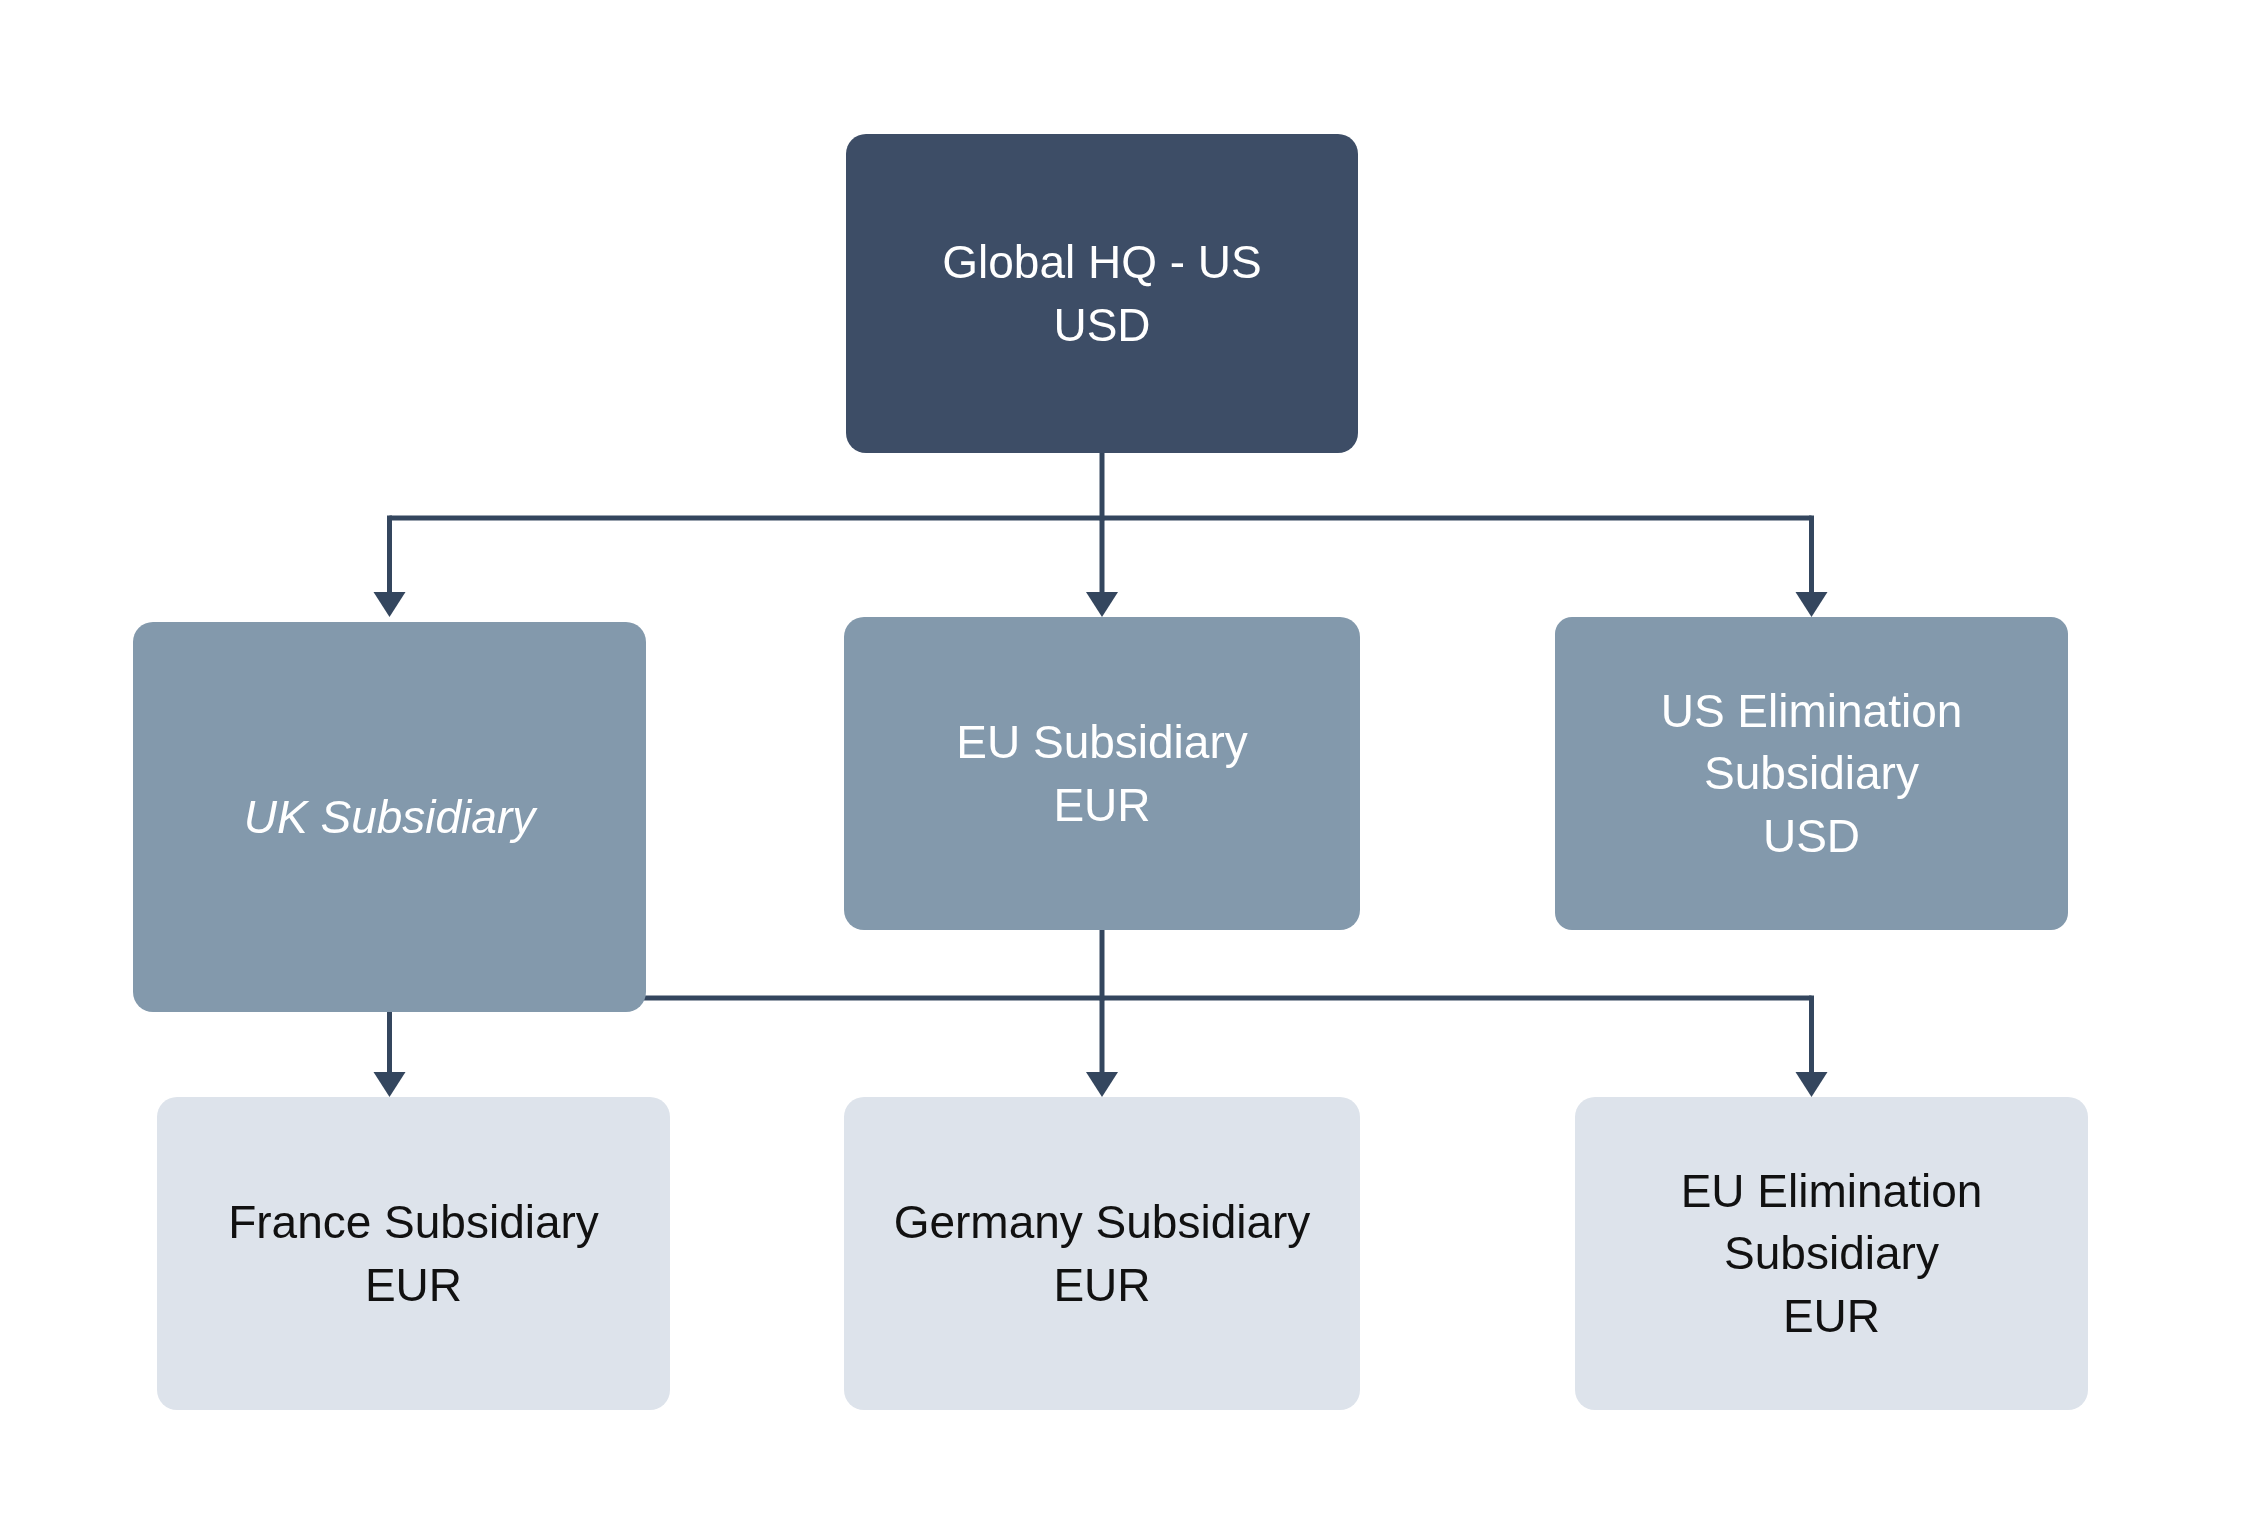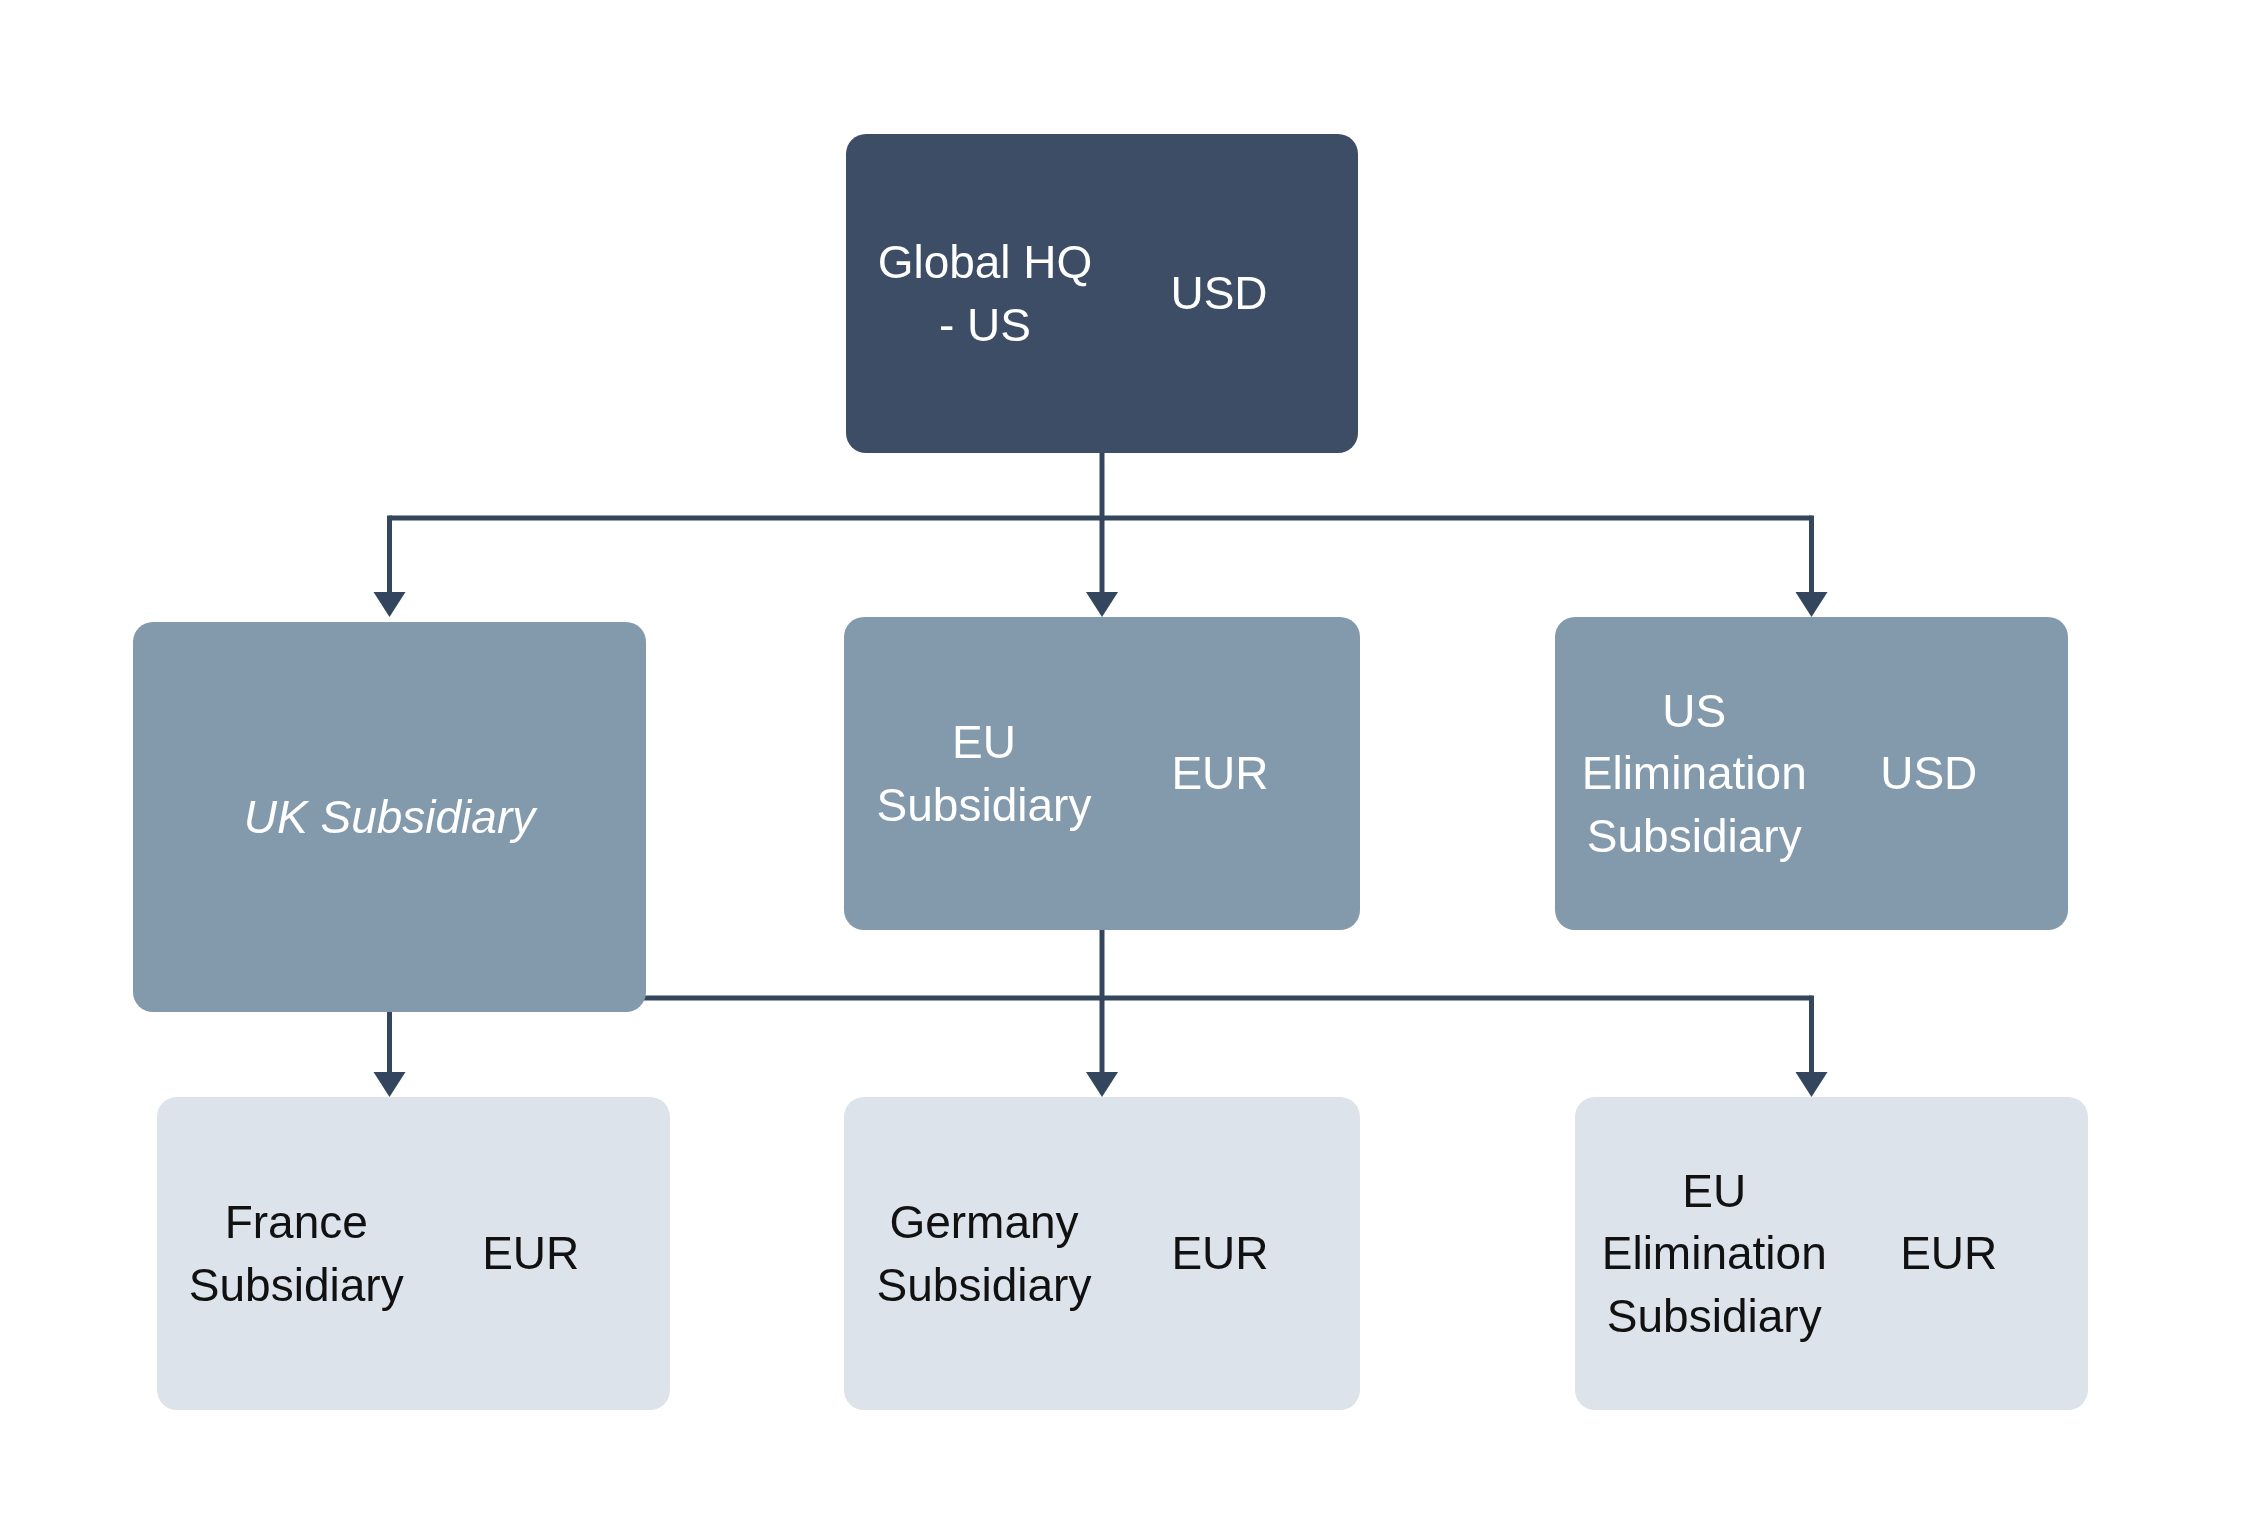--- a/index.html
+++ b/index.html
@@ -20,21 +20,21 @@
     left: 0;
     top: 0;
     width: 2264px;
     height: 1530px;
     pointer-events: none;
   }
   .node {
     position: absolute;
     border-radius: 20px;
     display: flex;
-    flex-direction: row;
+    flex-direction: column;
     align-items: center;
     justify-content: center;
     text-align: center;
     font-size: 46px;
     line-height: 1.36;
     padding: 12px 22px;
     box-sizing: border-box;
   }
   .node .line {
     display: block;
@@ -88,21 +88,21 @@
 
   <div class="node n-uk" style="background-color: rgb(131, 153, 172); color: rgb(255, 255, 255);">
     <span class="line">UK Subsidiary</span>
   </div>
 
   <div class="node n-eu" style="background-color: rgb(131, 153, 172); color: rgb(255, 255, 255);">
     <span class="line">EU Subsidiary</span>
     <span class="line">EUR</span>
   </div>
 
-  <div class="node n-us-elim" style="background-color: rgb(131, 153, 172); color: rgb(255, 255, 255);">
+  <div class="node n-us-elim" style="background-color: rgb(131, 153, 172); color: rgb(255, 255, 255); border-radius: 17px;">
     <span class="line">US Elimination Subsidiary</span>
     <span class="line">USD</span>
   </div>
 
   <div class="node n-france" style="background-color: rgb(221, 227, 235); color: rgb(17, 17, 17); margin-left: 24px;">
     <span class="line">France Subsidiary</span>
     <span class="line">EUR</span>
   </div>
 
   <div class="node n-germany" style="background-color: rgb(221, 227, 235); color: rgb(17, 17, 17);">

